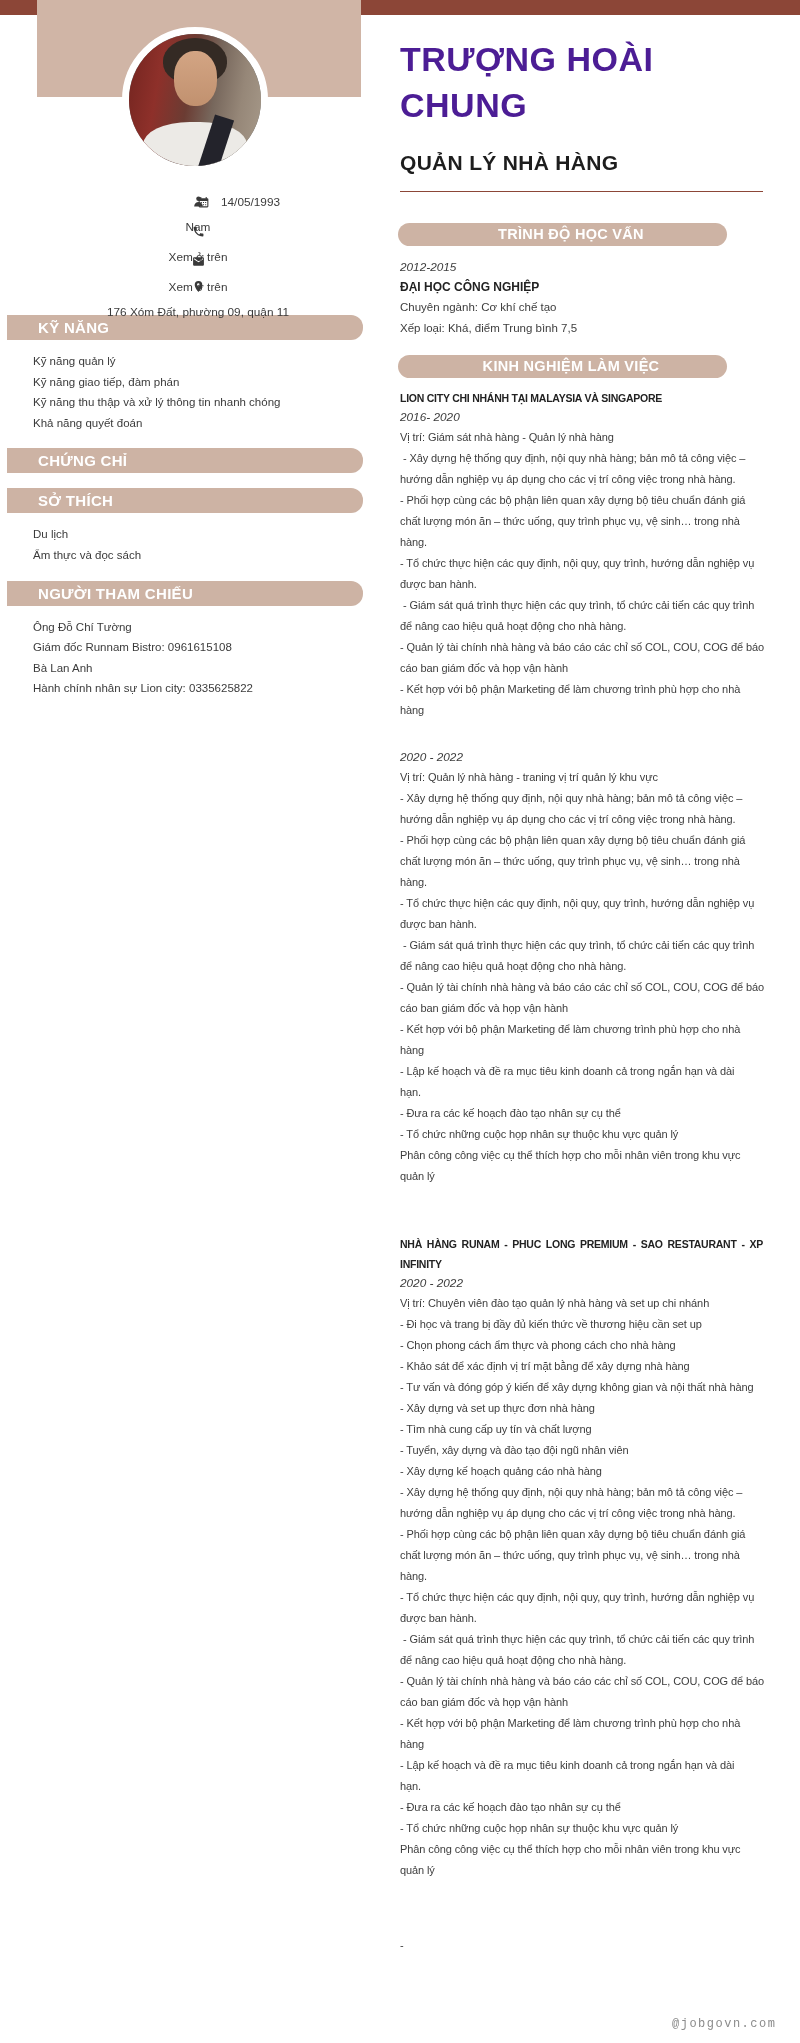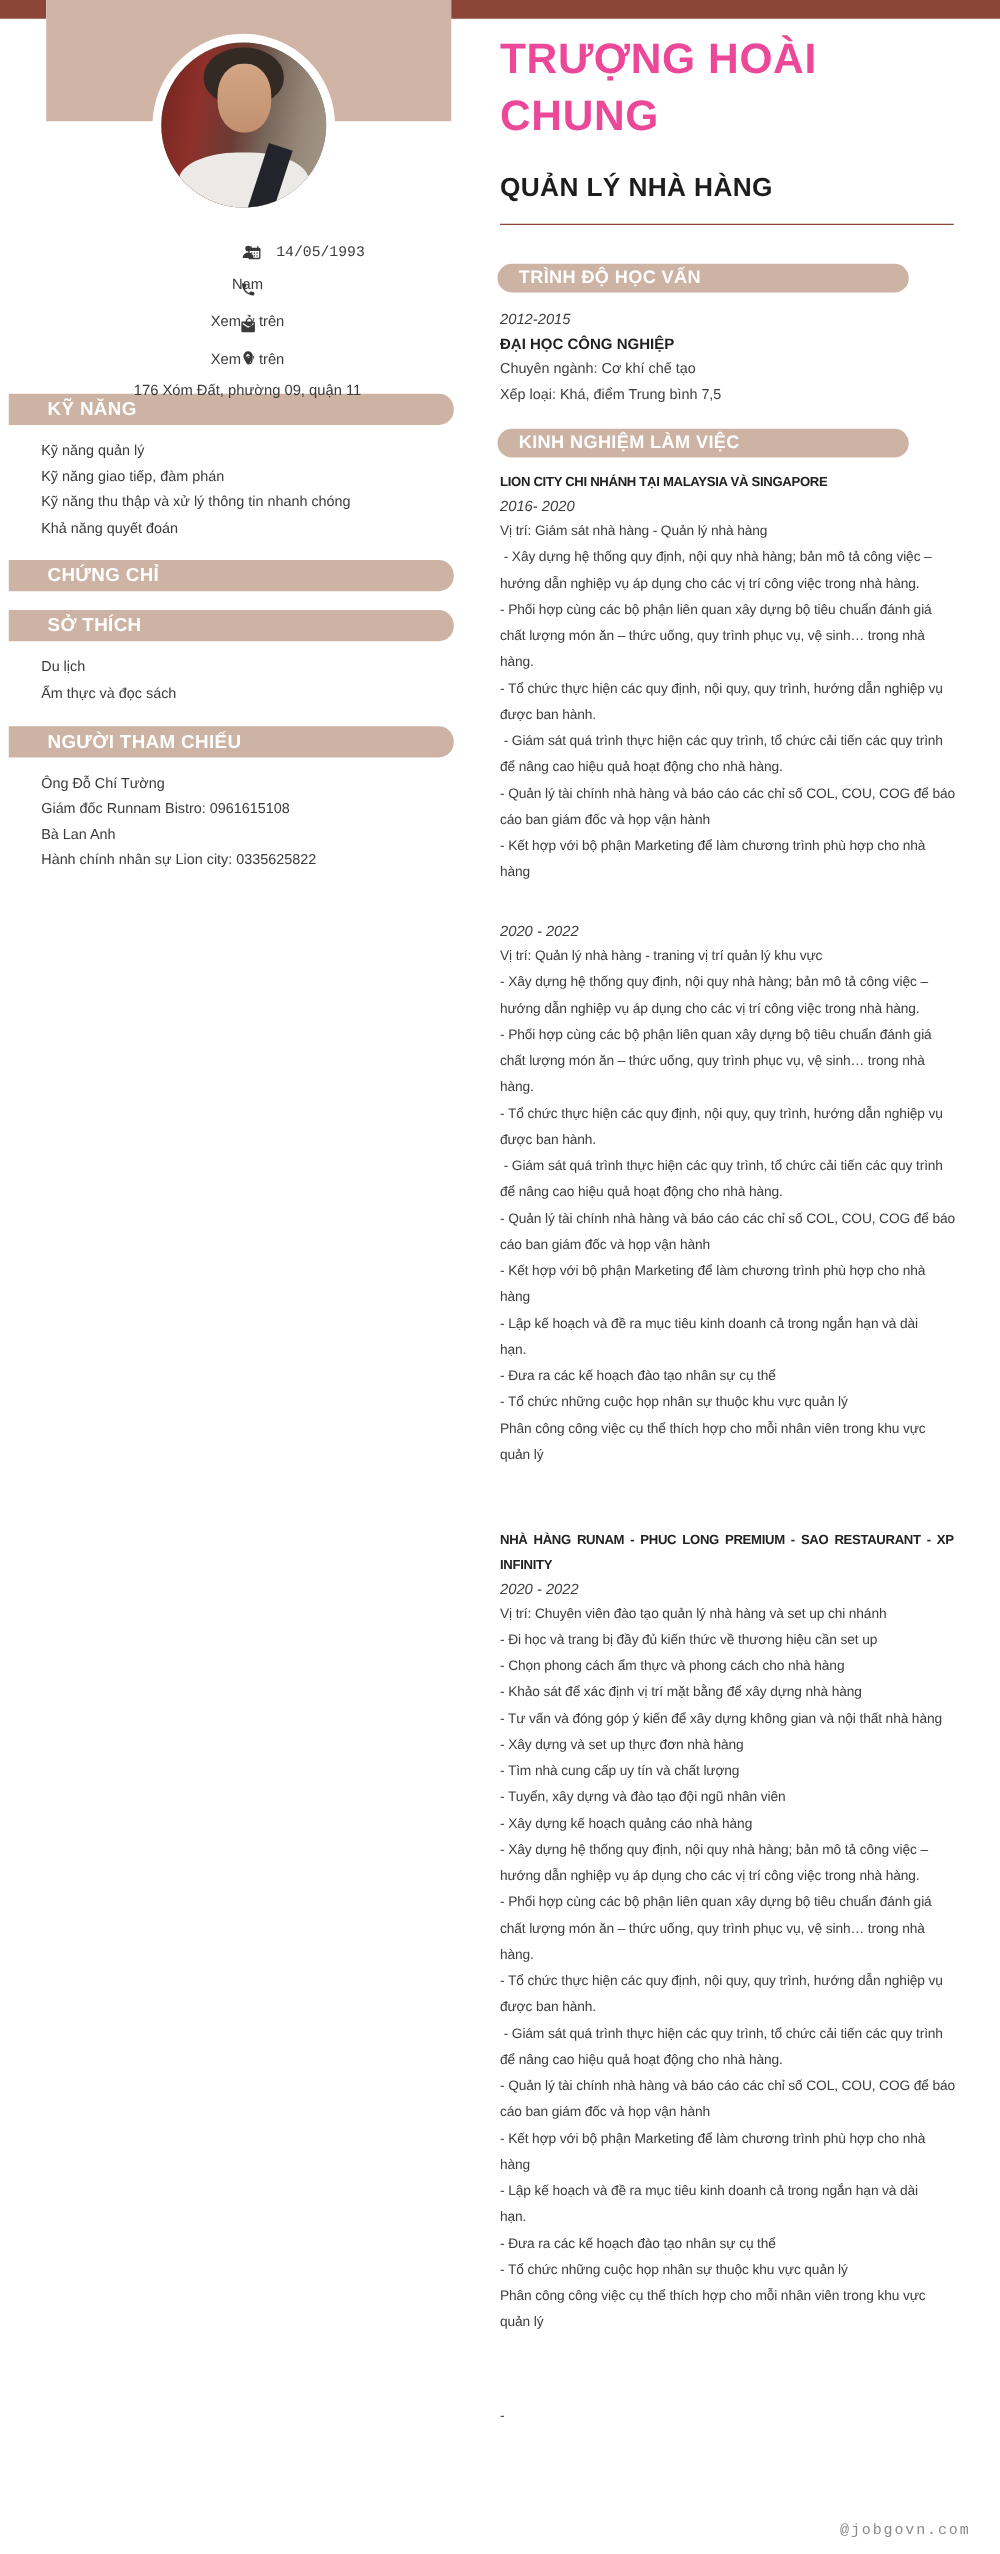--- a/index.html
+++ b/index.html
@@ -18,37 +18,37 @@
   .ph-face{position:absolute;left:45px;top:17px;width:43px;height:55px;border-radius:46%;
            background:linear-gradient(#d3a584,#c1916f);}
   .ph-shirt{position:absolute;left:14px;top:88px;width:104px;height:50px;border-radius:45% 45% 0 0;background:#eceae6;}
   .ph-sash{position:absolute;left:76px;top:82px;width:20px;height:62px;background:#23232b;transform:rotate(18deg);}
   
   .sidebar{position:absolute;left:33px;top:192px;width:330px;}
   .contact{padding-top:3px;}
   .c-row{position:relative;display:flex;align-items:center;gap:12px;height:20px;margin-bottom:10px;
          font-size:11.8px;color:#3b3b3b;flex-direction:column;}
   .c-row.last{margin-bottom:0;margin-top:-5px;}
-  .bday{position:absolute;left:164px;display:flex;gap:11px;align-items:center;font-family:Liberation Mono, monospace;}
+  .bday{position:absolute;left:164px;display:flex;gap:11px;align-items:center;}
   .ic{display:inline-flex;width:13px;height:13px;flex:0 0 13px;align-items:center;justify-content:center;}
   .ic svg{width:13px;height:13px;fill:#3a3a3a;}
   .s-section{margin-top:15px;}
   .s-bar{margin-left:-26px;width:356px;box-sizing:border-box;height:25px;line-height:25px;
          padding-left:31px;background:#cdb3a4;color:#fff;font-weight:bold;font-size:15px;
          letter-spacing:.3px;border-radius:0 12px 12px 0;}
   .s-list{list-style:none;margin:11px 0 0;padding:0;}
   .s-list li{line-height:20.6px;font-size:11.5px;color:#3b3b3b;white-space:pre;}
   
   .main{position:absolute;left:400px;top:0;width:363px;}
-  .name{margin:0;padding-top:24px;font-size:34px;line-height:46px;font-weight:bold;color:#ec4899;letter-spacing:.5px;}
+  .name{margin:0;padding-top:36px;font-size:34px;line-height:46px;font-weight:bold;color:#4c1d95;letter-spacing:.5px;}
   .ptitle{margin:23px 0 0;font-size:21px;line-height:24px;font-weight:bold;color:#1d1d1d;letter-spacing:.3px;}
   .rule{margin:16px 0 0;border:none;border-top:1px solid #8c4637;height:0;}
   .m-bar{margin:0 0 0 -2px;width:329px;box-sizing:border-box;height:23px;line-height:23px;
          padding-left:17px;background:#cdb3a4;color:#fff;font-weight:bold;font-size:14.5px;
-         letter-spacing:.3px;border-radius:12px;}
+         letter-spacing:.3px;border-radius:12px;text-align:center;}
   .edu-bar{margin-top:31px;}
   .exp-bar{margin-top:17px;}
   .period{font-style:italic;font-size:11.8px;line-height:19px;color:#3d3d3d;}
   .edu-period{margin-top:12px;}
   .school{font-weight:bold;font-size:12px;line-height:20px;color:#222;}
   .edu-lines div{font-size:11.5px;line-height:20.5px;white-space:pre;}
   .job{margin-top:27px;}
   .job:first-child{margin-top:10px;}
   .job:nth-child(3){margin-top:47px;}
   .job-title{font-weight:bold;font-size:10.5px;letter-spacing:-0.25px;line-height:20px;color:#222;text-align:justify;}

